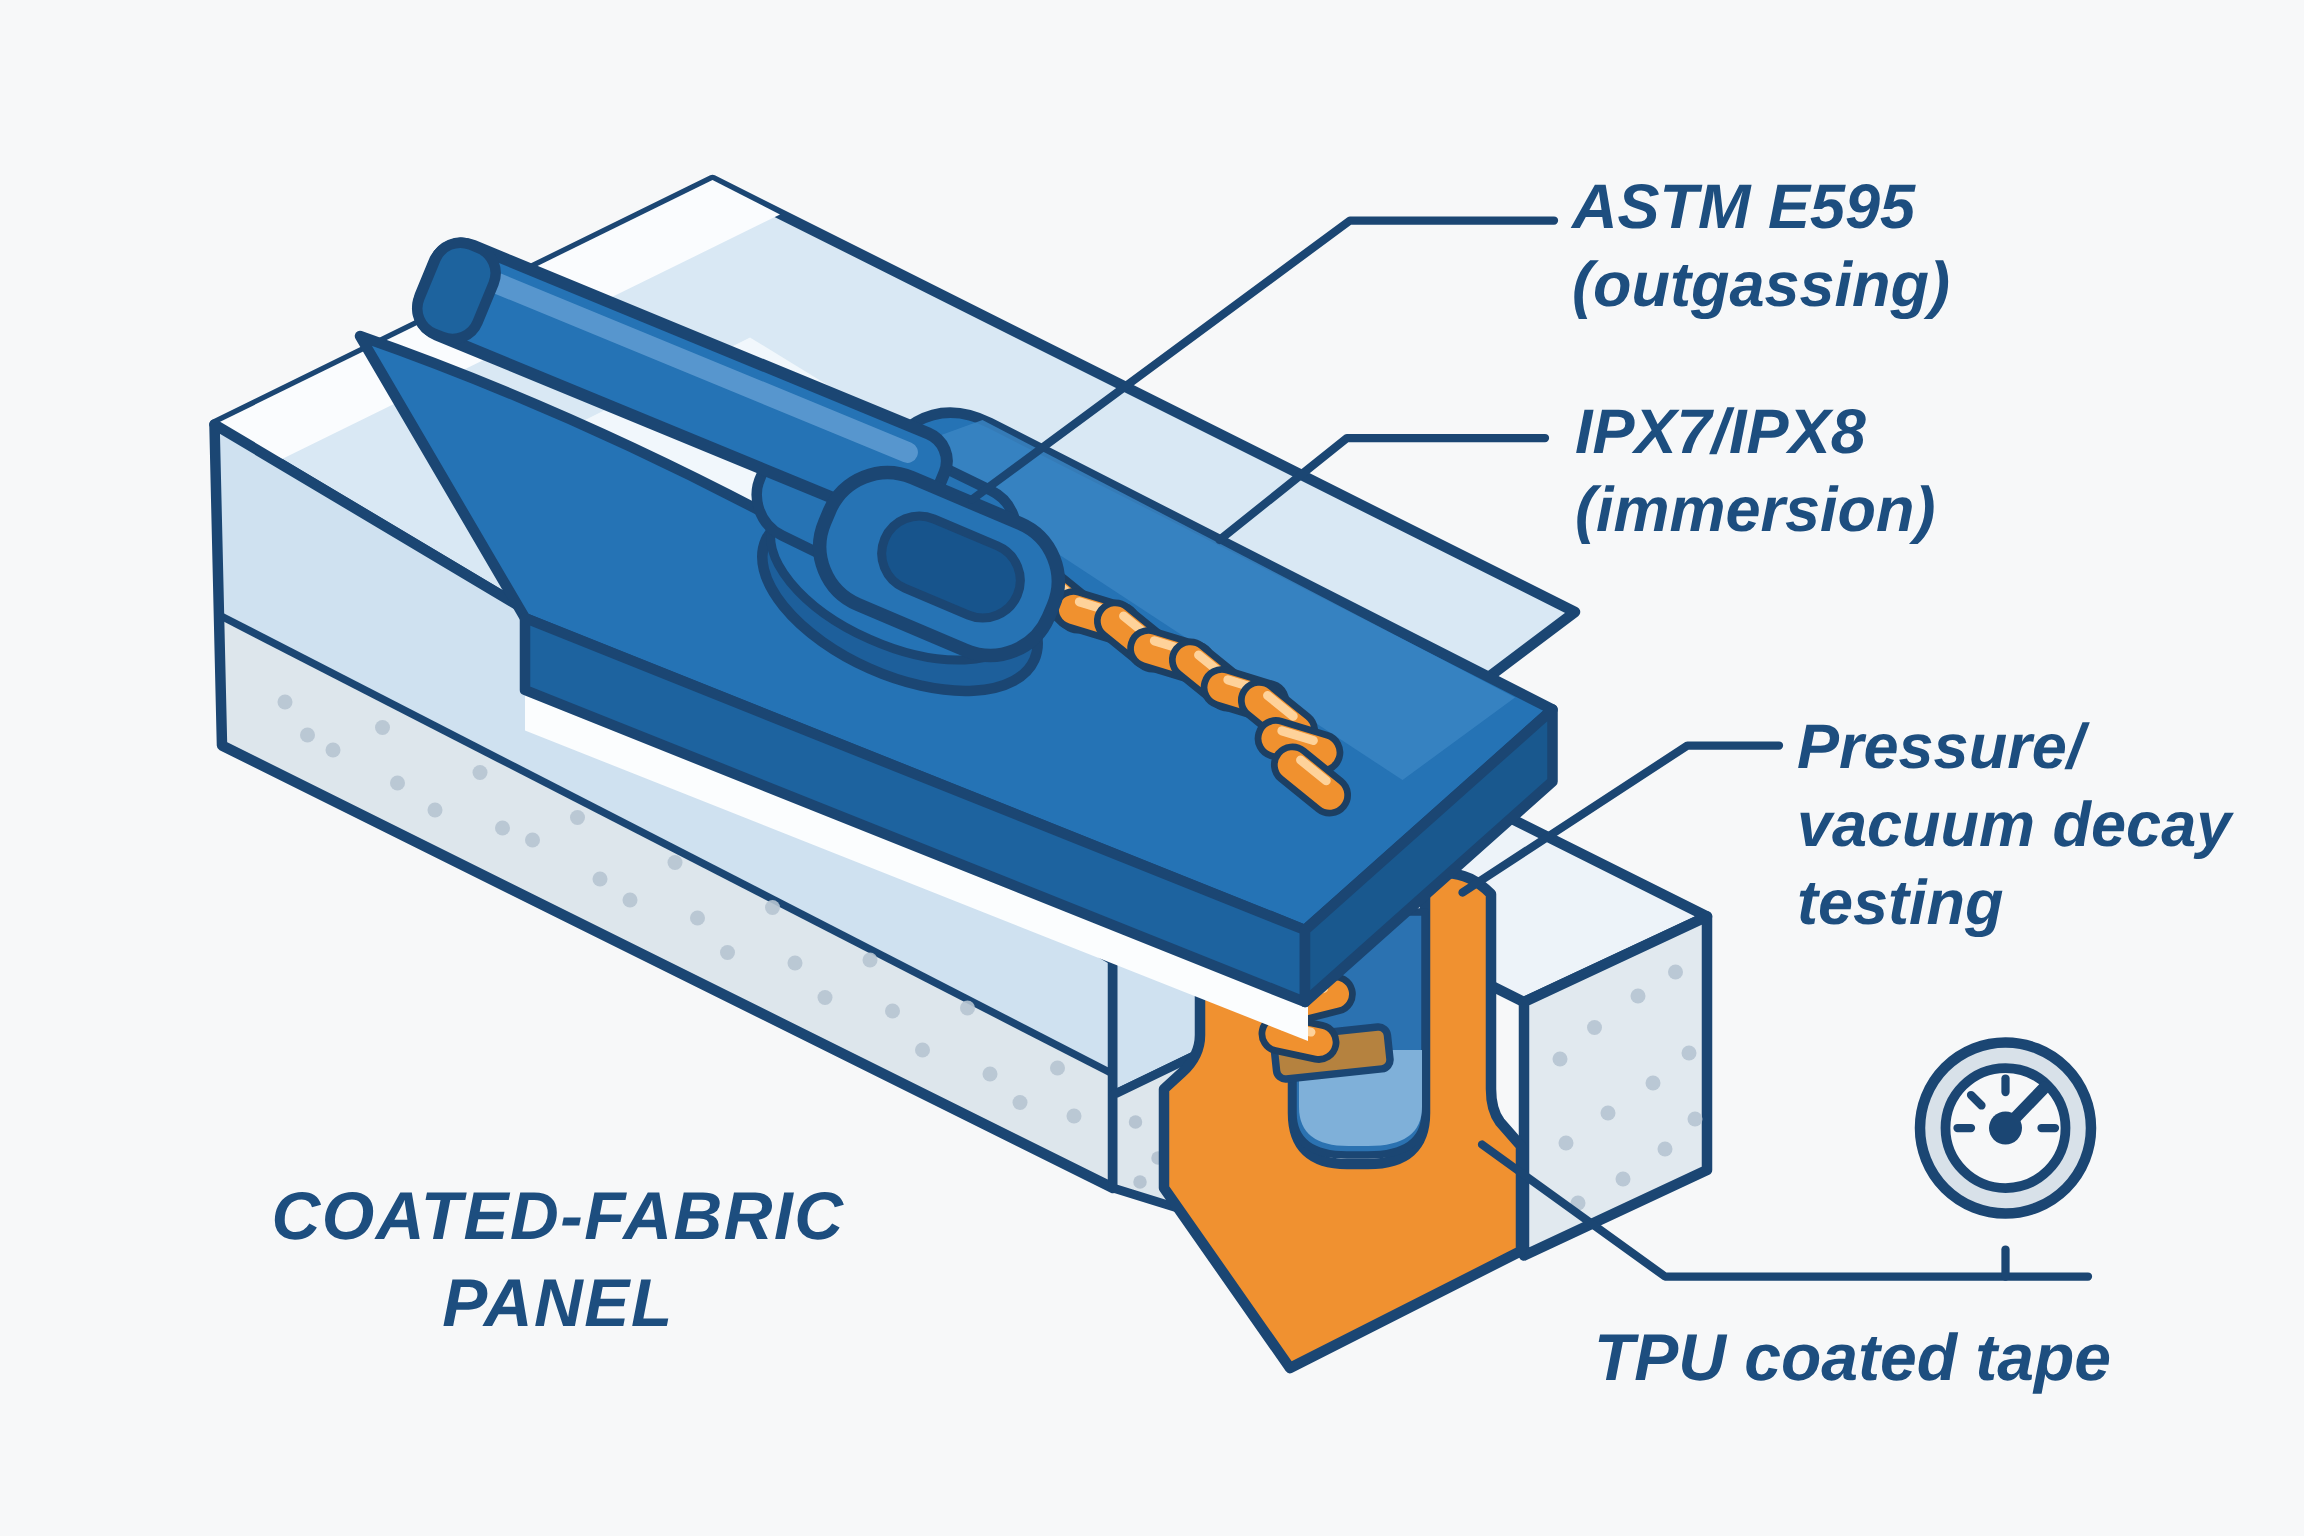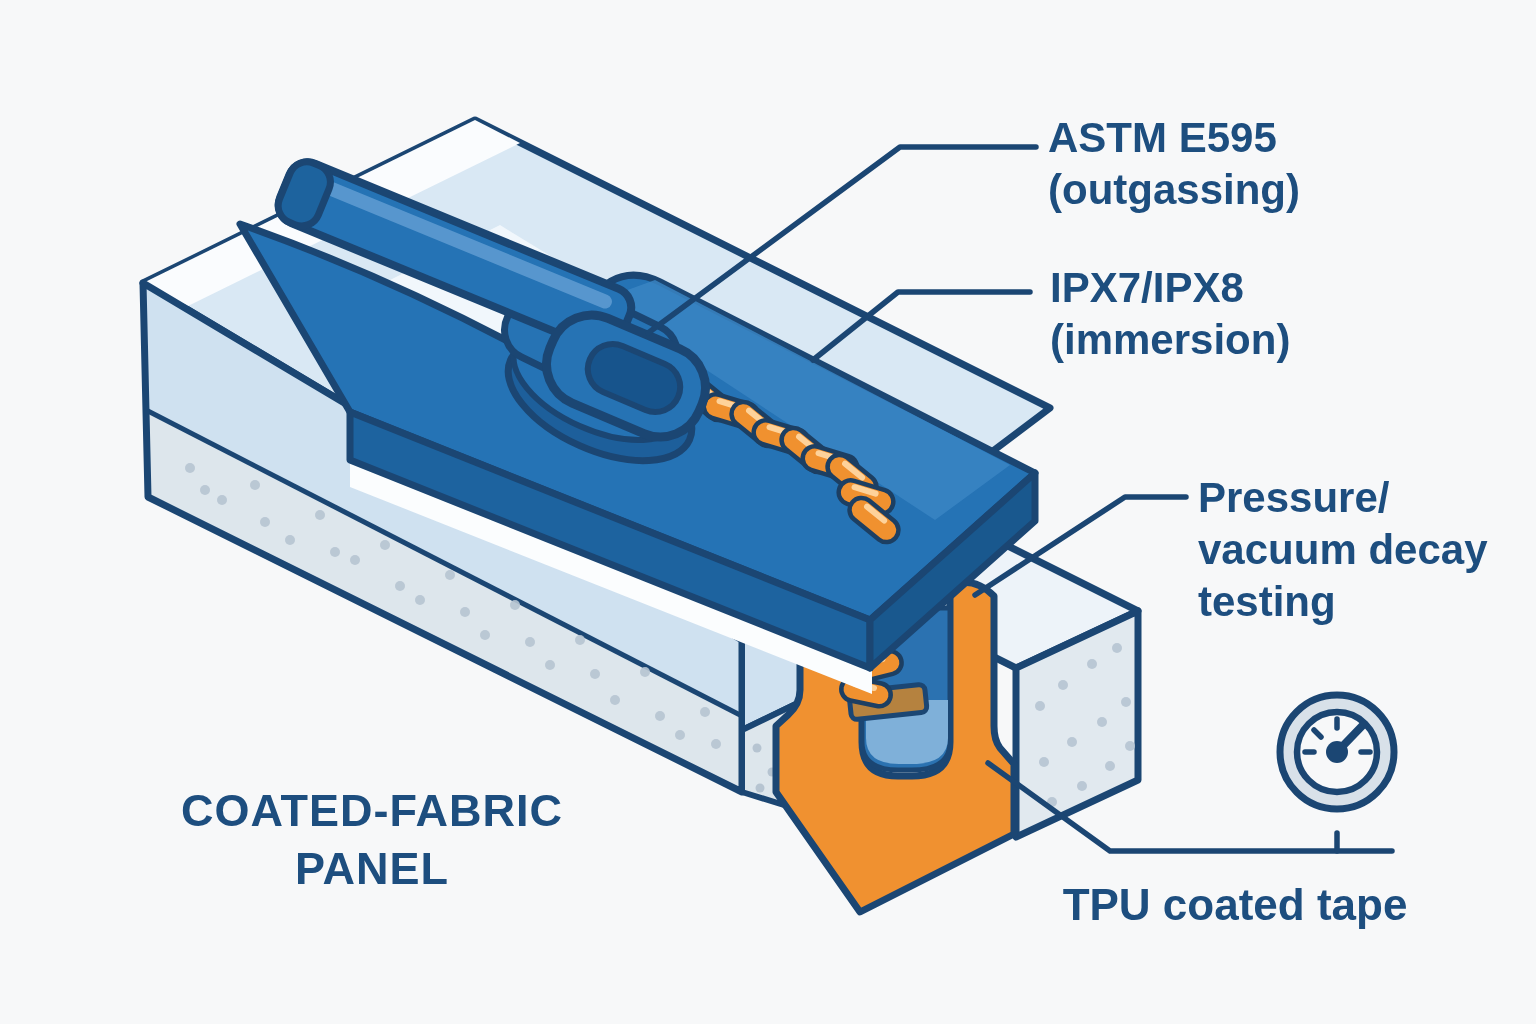--- a/index.html
+++ b/index.html
@@ -1,21 +1,21 @@
 <!DOCTYPE html>
 <html><head>
 <meta charset="utf-8">
 <style>
   html,body{margin:0;padding:0;}
   body{
     width:1536px;height:1024px;overflow:hidden;
     background:#f7f8f9;
     font-family:"Liberation Sans", sans-serif;
   }
-  .stage{position:relative;width:1228px;height:1024px;}
+  .stage{position:relative;width:1228px;height:1024px;font-style:italic;}
   svg{display:block;}
   text{
     font-family:"Liberation Sans", sans-serif;
     font-weight:700;
     fill:#1d4e7f;
   }
   .callout{font-size:42px;letter-spacing:0px;}
   .panel-label{font-size:45px;letter-spacing:1px;}
   .tpu-label{font-size:44px;}
 </style>

